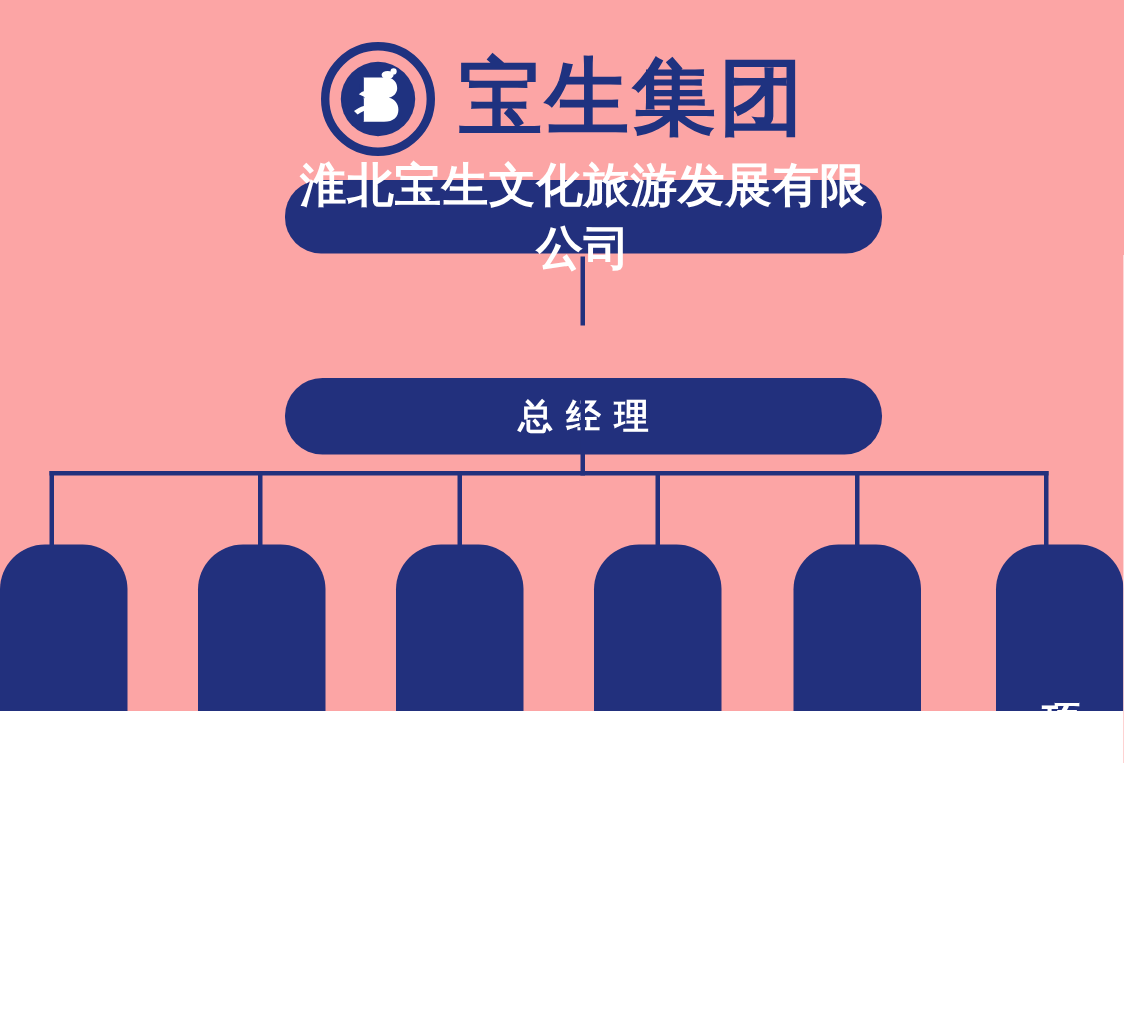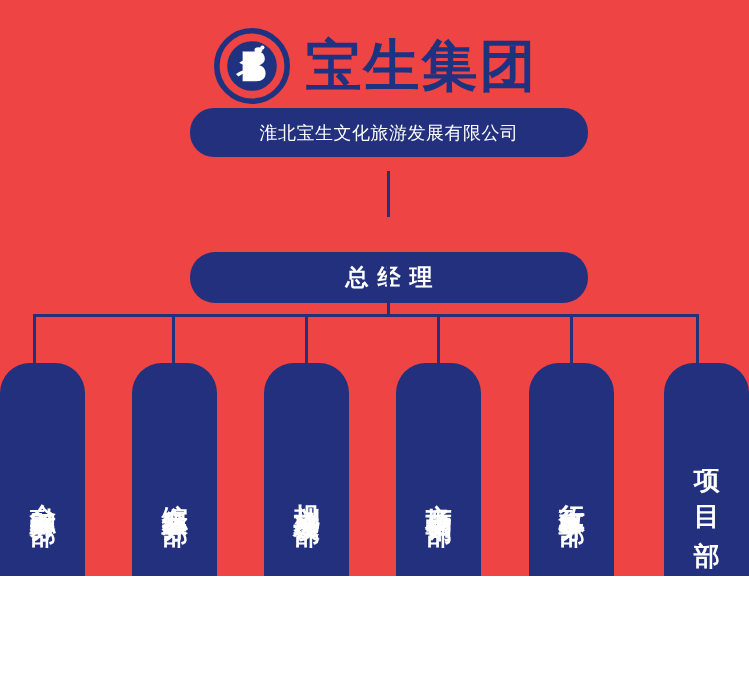--- a/index.html
+++ b/index.html
@@ -8,22 +8,22 @@
     padding: 0;
     background: #ffffff;
   }
   body {
     font-family: "DejaVu Sans", "Liberation Sans", sans-serif;
     -webkit-font-smoothing: antialiased;
   }
   #canvas {
     position: relative;
     width: 749px;
-    height: 576px;
-    background: #ef4444;
+    height: 474px;
+    background: #fca5a5;
     overflow: hidden;
     text-align: center;
   }
 
   
   #brand-header {
     position: absolute;
     left: 0;
     top: 18px;
     width: 749px;
@@ -54,26 +54,26 @@
     position: absolute;
     background: #22307D;
     color: #ffffff;
     display: flex;
     align-items: center;
     justify-content: center;
     box-sizing: border-box;
   }
   #company-box {
     left: 190px;
-    top: 108px;
+    top: 120px;
     width: 398px;
     height: 49px;
     border-radius: 24px;
-    font-size: 18px;
-    font-weight: normal;
+    font-size: 31px;
+    font-weight: bold;
     letter-spacing: 0.5px;
   }
   #gm-box {
     left: 190px;
     top: 215px;
     width: 398px;
     height: 51px;
     border-radius: 25px;
     font-size: 23px;
     font-weight: bold;

